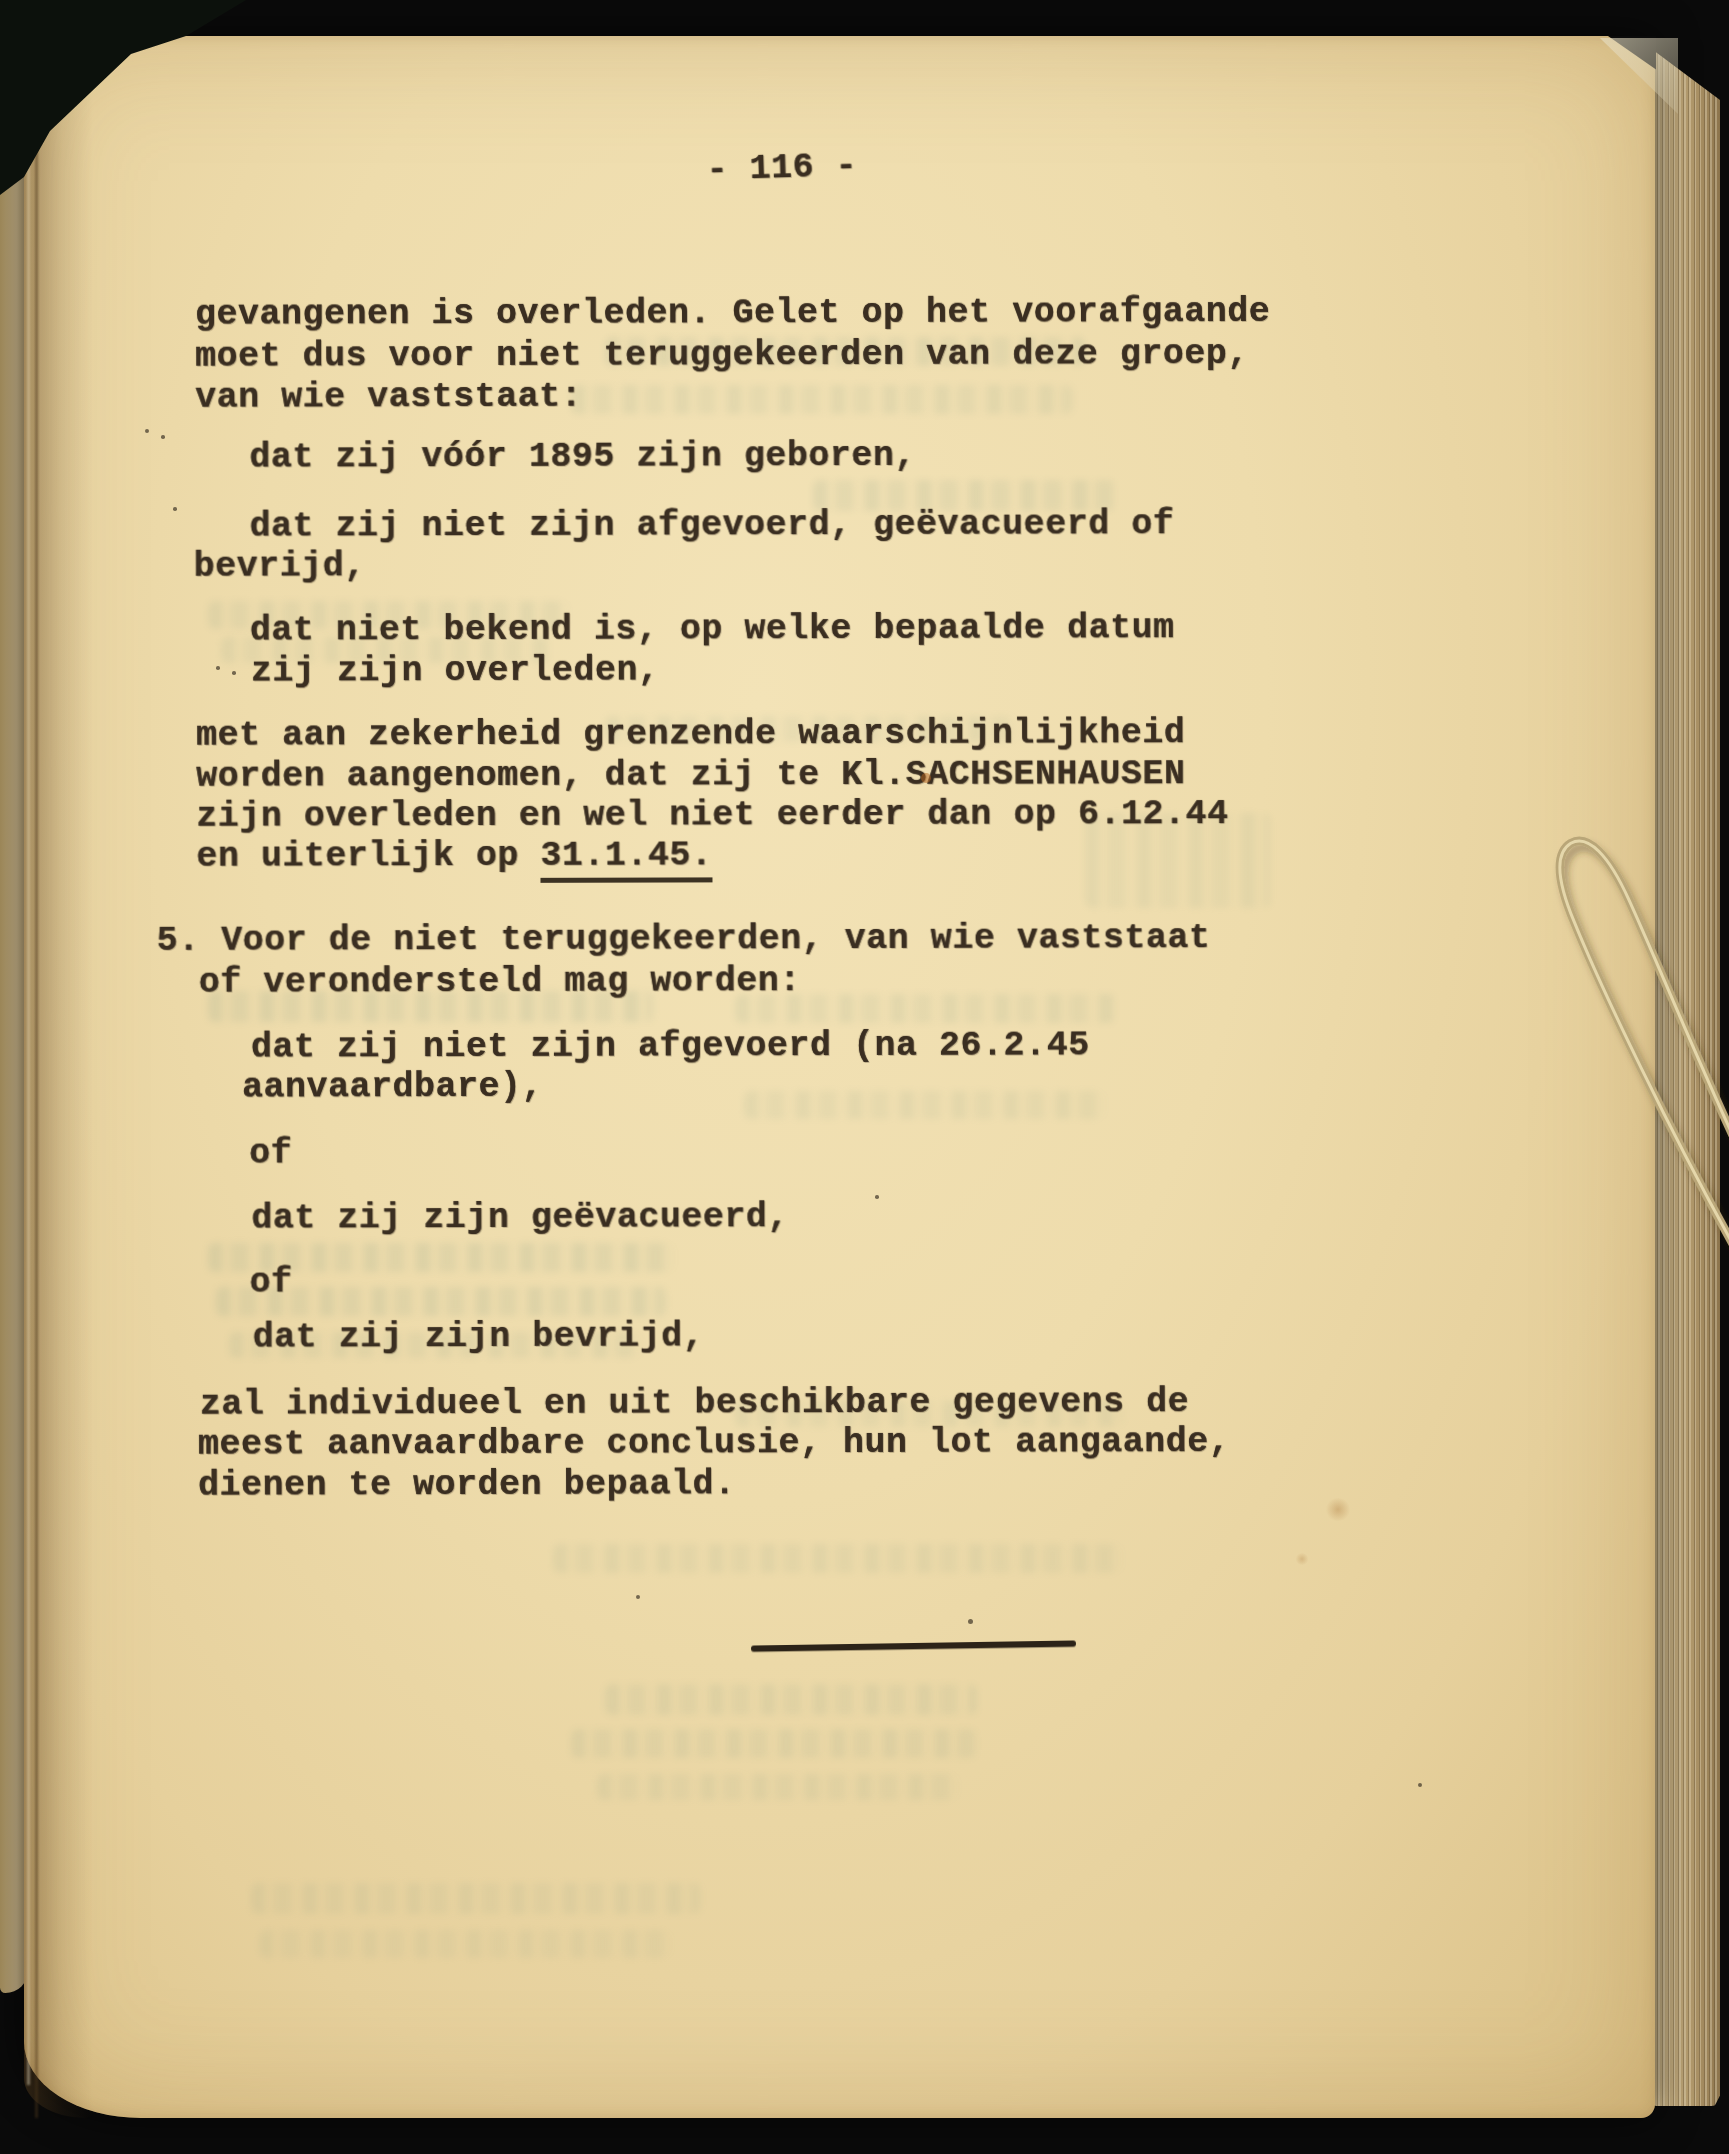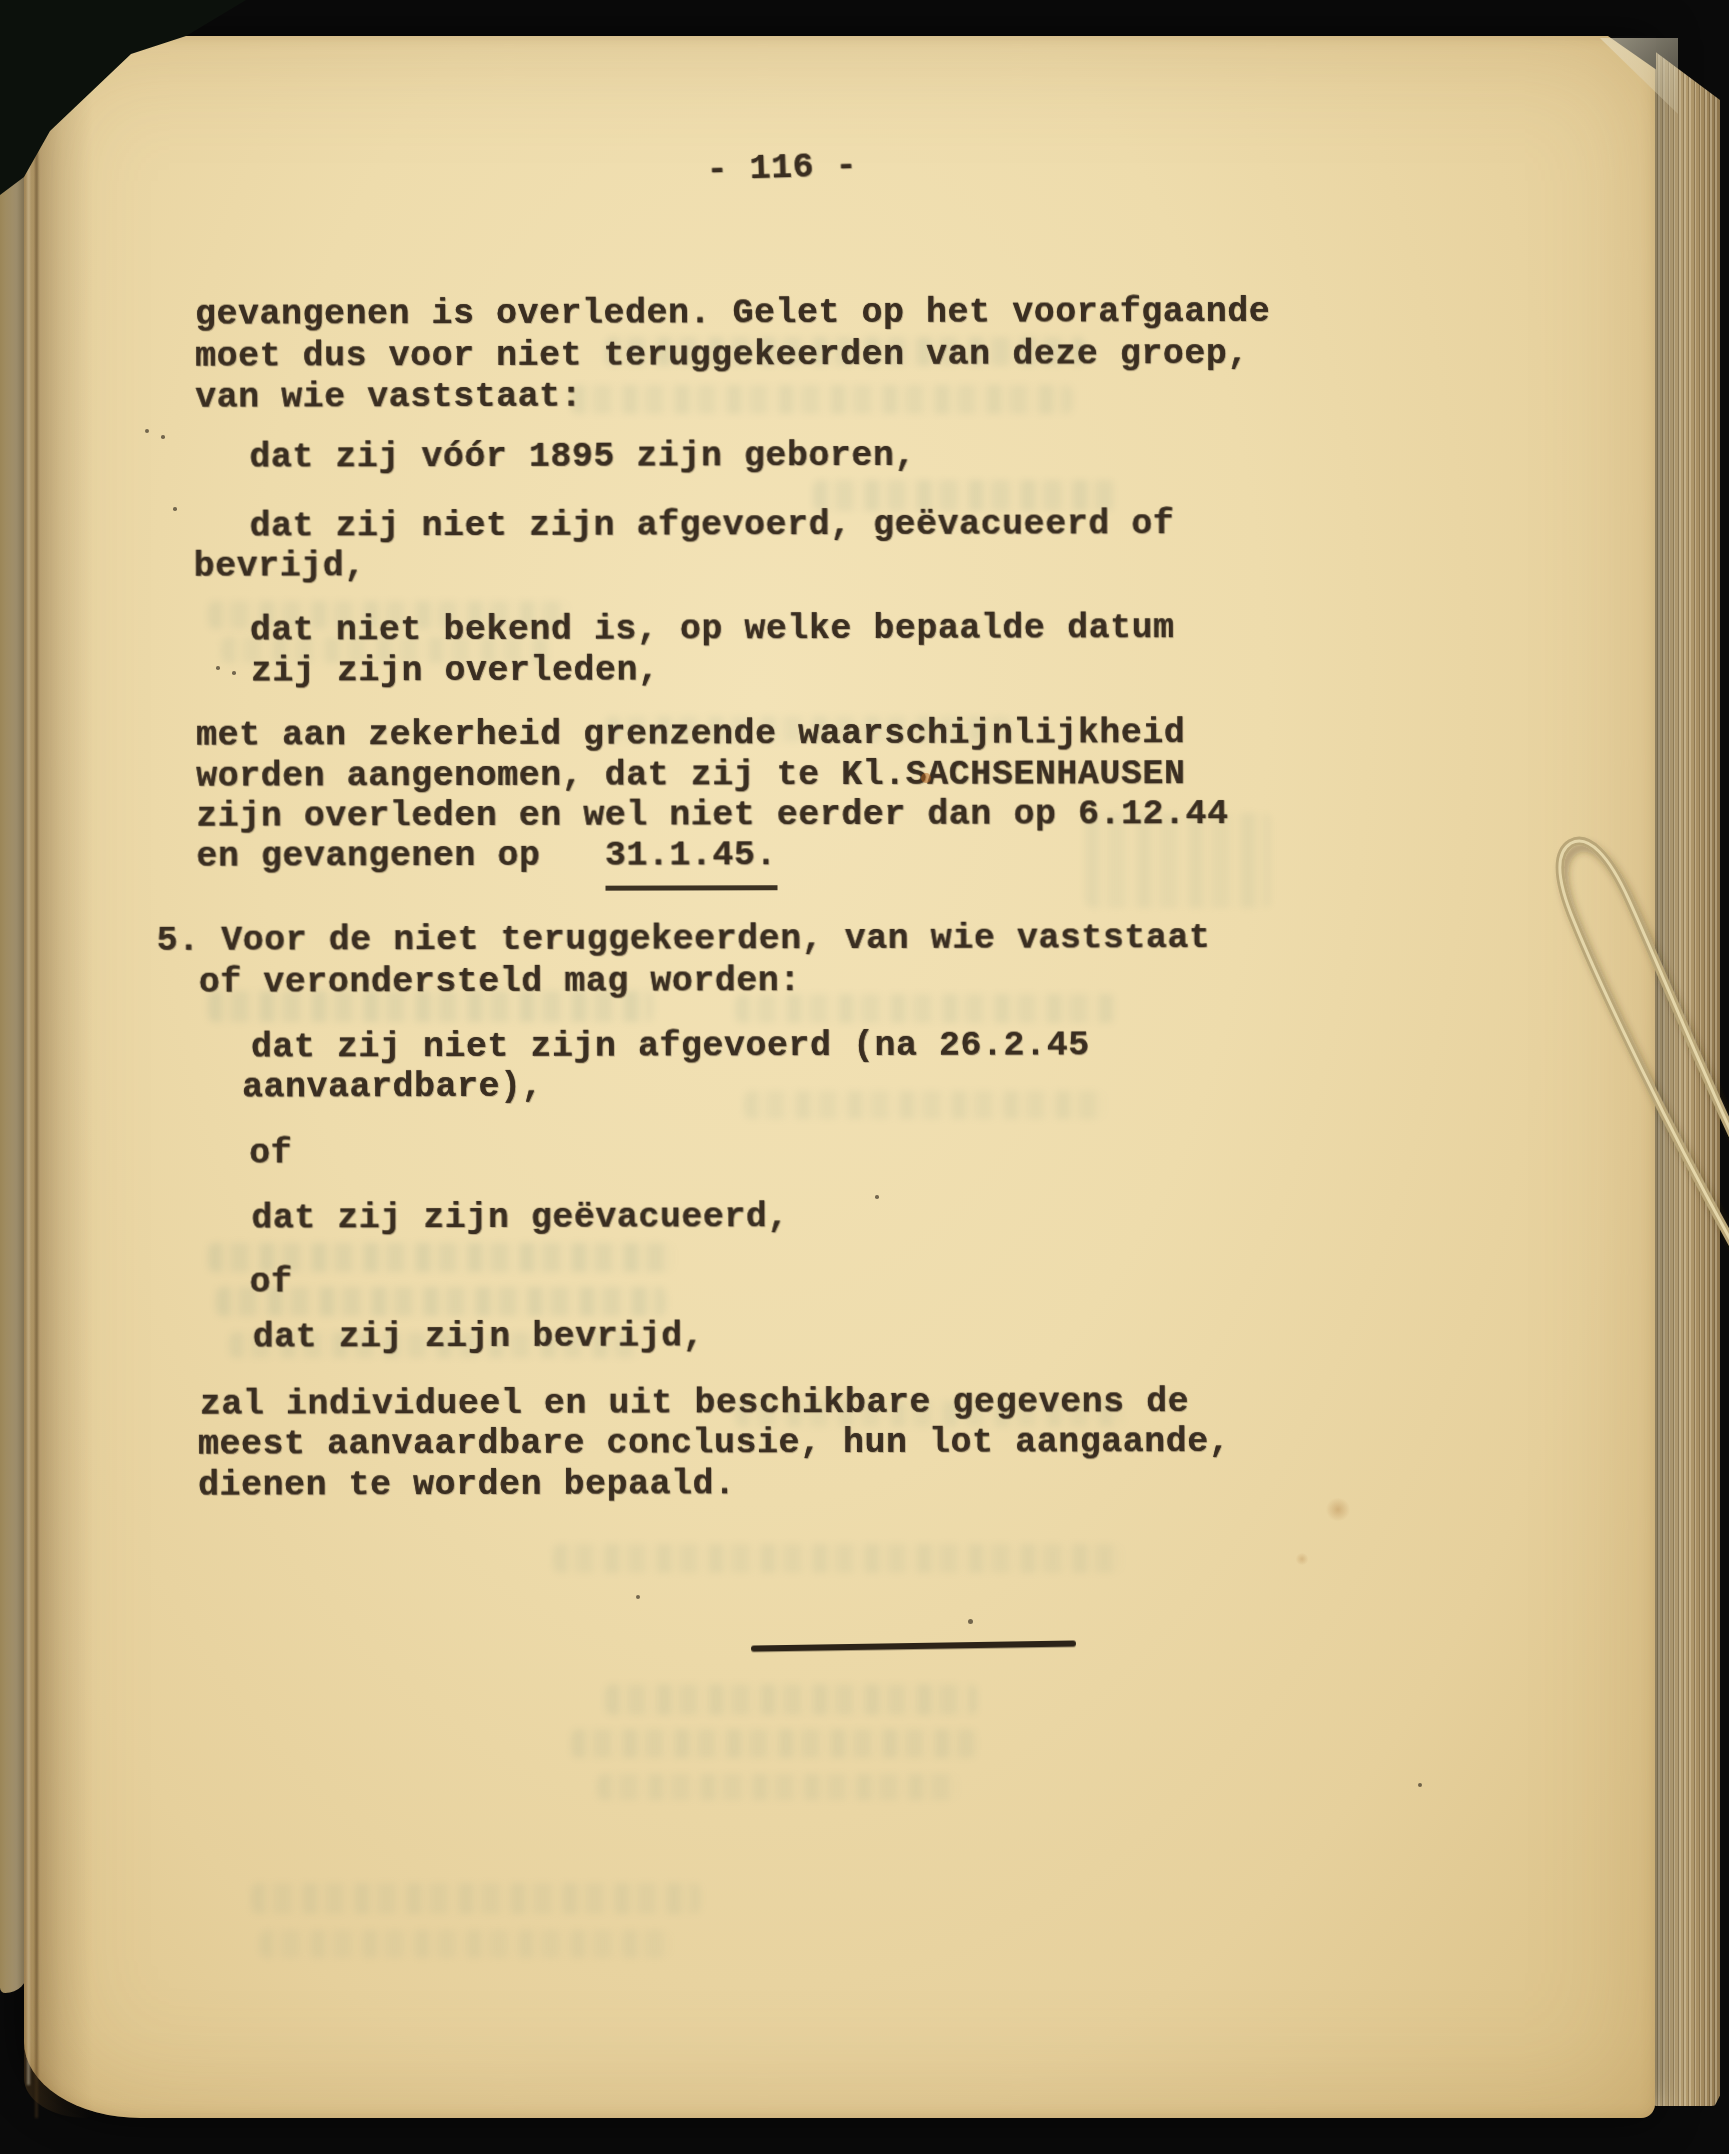--- a/index.html
+++ b/index.html
@@ -46,21 +46,21 @@
     box-shadow:0.9px 1.7px 3.5px rgba(0,0,0,.25);}
 
   
   #text-layer{position:absolute;inset:0;transform:rotate(-.15deg);}
   .line{position:absolute;white-space:pre;
     font:700 35px/38px "Liberation Mono","DejaVu Sans Mono",monospace;
     letter-spacing:0.5px;color:#3a2e21;
     text-shadow:0 0 0.9px rgba(58,46,33,.85),0.9px 0.9px 0 rgba(58,46,33,.22);
     filter:blur(0.3px);}
   .pageno{left:709px;top:149px;transform:rotate(-1.6deg);}
-  .underlined{border-bottom:5.2px solid rgba(44,35,23,.92);padding-bottom:10px;margin-left:43px;}
+  .underlined{border-bottom:5.2px solid rgba(44,35,23,.92);padding-bottom:2px;}
 
   
   .divider{position:absolute;left:751px;top:1643px;width:325px;height:6px;
     background:#2c2318;border-radius:3.5px;transform:rotate(-.9deg);
     filter:blur(0.3px);box-shadow:0 0.9px 0 rgba(44,35,24,.35);}
 
   
   .ghost{position:absolute;filter:blur(3.5px);border-radius:7px;
     background:repeating-linear-gradient(90deg,rgba(122,150,128,.30) 0 14px,rgba(122,150,128,.05) 14px 23px,rgba(122,150,128,.24) 23px 40px,rgba(122,150,128,.04) 40px 52px);}
 
@@ -111,21 +111,21 @@
       <div class="line" style="left: 197px; top: 336px;">moet dus voor niet teruggekeerden van deze groep,</div>
       <div class="line" style="left: 197px; top: 377px;">van wie vaststaat:</div>
       <div class="line" style="left: 251px; top: 437px;">dat zij vóór 1895 zijn geboren,</div>
       <div class="line" style="left: 251px; top: 506px;">dat zij niet zijn afgevoerd, geëvacueerd of</div>
       <div class="line" style="left: 195px; top: 546px;">bevrijd,</div>
       <div class="line" style="left: 251px; top: 610px;">dat niet bekend is, op welke bepaalde datum</div>
       <div class="line" style="left: 252px; top: 651px;">zij zijn overleden,</div>
       <div class="line" style="left: 197px; top: 715px;">met aan zekerheid grenzende waarschijnlijkheid</div>
       <div class="line" style="left: 197px; top: 756px;">worden aangenomen, dat zij te Kl.SACHSENHAUSEN</div>
       <div class="line" style="left: 197px; top: 796px;">zijn overleden en wel niet eerder dan op 6.12.44</div>
-      <div class="line" style="left: 197px; top: 836px;"><span>en gevangenen op </span><span class="underlined">31.1.45.</span></div>
+      <div class="line" style="left: 197px; top: 836px;"><span>en uiterlijk op </span><span class="underlined">31.1.45.</span></div>
       <div class="line" style="left: 157px; top: 920px;">5. Voor de niet teruggekeerden, van wie vaststaat</div>
       <div class="line" style="left: 199px; top: 962px;">of verondersteld mag worden:</div>
       <div class="line" style="left: 251px; top: 1027px;">dat zij niet zijn afgevoerd (na 26.2.45</div>
       <div class="line" style="left: 242px; top: 1067px;">aanvaardbare),</div>
       <div class="line" style="left: 249px; top: 1133px;">of</div>
       <div class="line" style="left: 251px; top: 1198px;">dat zij zijn geëvacueerd,</div>
       <div class="line" style="left: 249px; top: 1262px;">of</div>
       <div class="line" style="left: 252px; top: 1317px;">dat zij zijn bevrijd,</div>
       <div class="line" style="left: 199px; top: 1384px;">zal individueel en uit beschikbare gegevens de</div>
       <div class="line" style="left: 197px; top: 1424px;">meest aanvaardbare conclusie, hun lot aangaande,</div>

